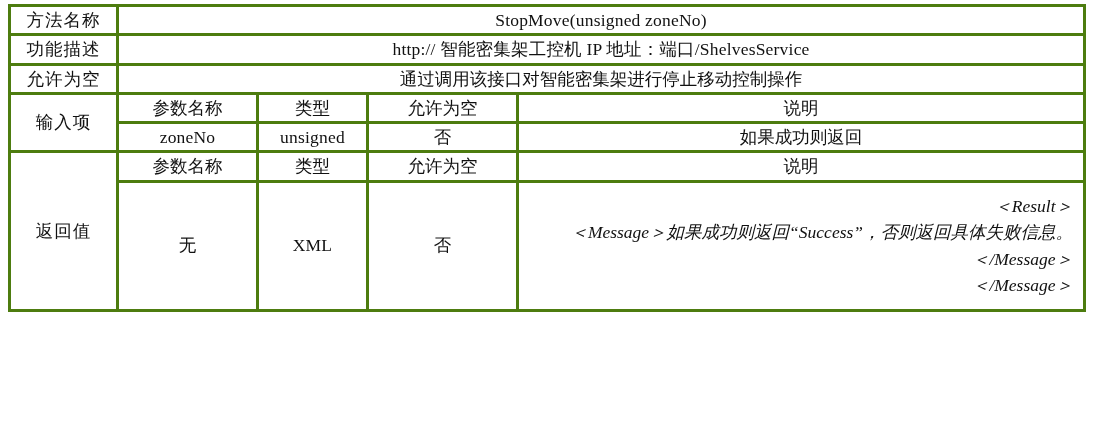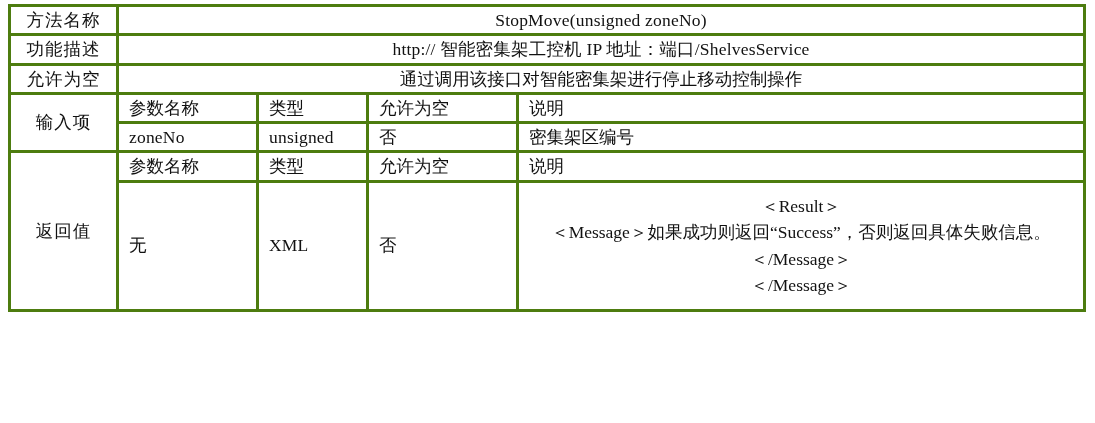--- a/index.html
+++ b/index.html
@@ -39,37 +39,38 @@
   }
   td.label {
     text-align: center;
     width: 108px;
     letter-spacing: 1px;
   }
   td.value {
     text-align: center;
   }
   td.center {
-    text-align: left;
+    text-align: center;
   }
   td.thick-top {
     border-top: 1.5px solid #1a1a1a;
   }
   .mono-ish {
     font-family: "Liberation Serif", "DejaVu Serif", serif;
     letter-spacing: 0.2px;
   }
   .col-param { width: 140px; }
   .col-type  { width: 110px; }
   .col-null  { width: 150px; }
   .xmlblock {
-    text-align: center;
+    text-align: right;
     line-height: 1.65;
     padding-top: 10px;
     padding-bottom: 10px;
+    font-style: italic;
   }
   .xmlblock div { white-space: normal; }
   .tall { height: 126px; }
 </style>
 </head>
 <body>
 
 <div class="page">
   <table class="spec">
     <colgroup>
@@ -97,21 +98,21 @@
         <td class="label" rowspan="2">输入项</td>
         <td class="center col-param">参数名称</td>
         <td class="center col-type">类型</td>
         <td class="center col-null">允许为空</td>
         <td class="center">说明</td>
       </tr>
       <tr>
         <td class="center mono-ish">zoneNo</td>
         <td class="center mono-ish">unsigned</td>
         <td class="center">否</td>
-        <td class="center">密集架区编号</td>
+        <td class="center">如果成功则返回</td>
       </tr>
 
       <tr>
         <td class="label thick-top" rowspan="2">返回值</td>
         <td class="center thick-top">参数名称</td>
         <td class="center thick-top">类型</td>
         <td class="center thick-top">允许为空</td>
         <td class="center thick-top">说明</td>
       </tr>
       <tr>

